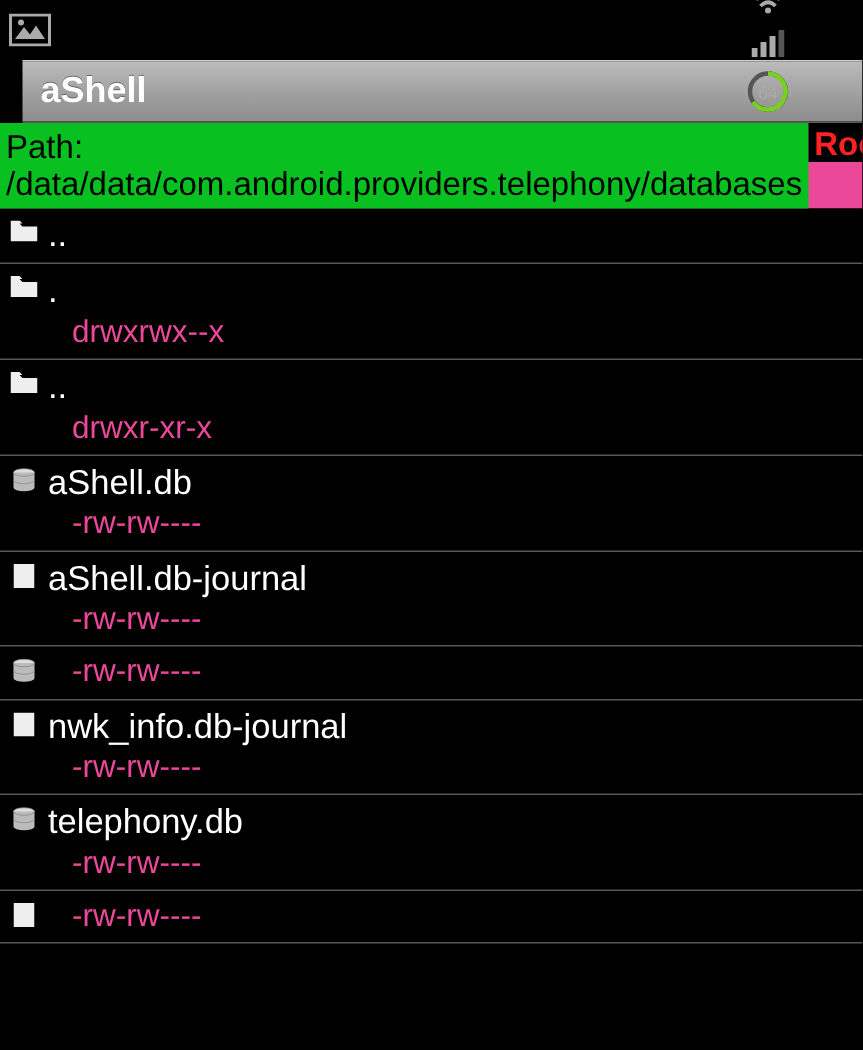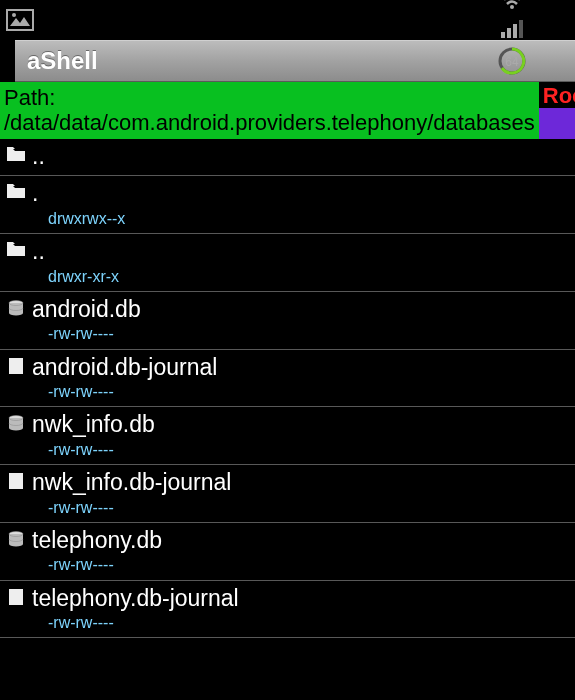--- a/index.html
+++ b/index.html
@@ -29,21 +29,21 @@
       border-top: 1px solid #d0d0d0;
       border-bottom: 1px solid #5a5a5a;
       margin-left: 15px;
     }
     .app-title { color: #fff; font-size: 24px; font-weight: bold; text-shadow: 0 -1px 0 rgba(0,0,0,.4); }
 
     
     .path-row {
       display: flex;
       align-items: flex-start;
-      background: #6d28d9;
+      background: #ec4899;
     }
     .path-bar {
       background: #08c020;
       flex: 1;
       padding: 3px 4px 3px 4px;
     }
     .path-text { color: #000; font-size: 22px; font-family: Arial, sans-serif; line-height: 1.15; }
     .root-badge {
       color: #ff2222;
       font-size: 22px;
@@ -60,21 +60,21 @@
       padding: 4px 6px 5px 6px;
       display: flex;
       align-items: flex-start;
       gap: 6px;
       min-height: 34px;
     }
     .file-item.compact { padding-bottom: 5px; min-height: 30px; }
     .file-icon { width: 20px; display: inline-flex; justify-content: center; padding-top: 4px; flex-shrink: 0; }
     .file-text { display: flex; flex-direction: column; gap: 1px; }
     .file-name { color: #fff; font-size: 23px; line-height: 1.2; }
-    .file-perms { color: #7dd3fc; font-size: 16px; line-height: 1.2; padding-left: 16px; }
+    .file-perms { color: #ec4899; font-size: 21px; line-height: 1.2; padding-left: 16px; }
   </style>
 </head>
 <body>
 
 <div class="status-bar">
   <div class="status-left">
     <span class="icon">
       <svg width="28" height="22" viewBox="0 0 28 22">
           <rect x="1" y="1" width="26" height="20" fill="none" stroke="#aaa" stroke-width="2"></rect>
           <polygon points="4,17 10,9 14,14 18,8 24,17" fill="#aaa"></polygon>
@@ -173,46 +173,45 @@
     <div class="file-item">
       <span class="file-icon">
         <svg width="16" height="16" viewBox="0 0 16 16">
           <ellipse cx="8" cy="3" rx="7" ry="2.5" fill="#ddd"></ellipse>
           <path d="M1,3 L1,13 A7,2.5 0 0 0 15,13 L15,3" fill="#bbb"></path>
           <ellipse cx="8" cy="3" rx="7" ry="2.5" fill="none" stroke="#888" stroke-width="0.5"></ellipse>
           <path d="M1,8 A7,2.5 0 0 0 15,8" fill="none" stroke="#888" stroke-width="0.5"></path>
         </svg>
       </span>
       <span class="file-text">
-        <span class="file-name">android.db</span>
+        <span class="file-name">aShell.db</span>
         <span class="file-perms">-rw-rw----</span>
       </span>
     </div>
     <div class="file-item">
       <span class="file-icon">
         <svg width="14" height="16" viewBox="0 0 14 16">
           <rect x="0" y="0" width="14" height="16" fill="#eee"></rect>
         </svg>
       </span>
       <span class="file-text">
-        <span class="file-name">android.db-journal</span>
+        <span class="file-name">aShell.db-journal</span>
         <span class="file-perms">-rw-rw----</span>
       </span>
     </div>
     <div class="file-item">
       <span class="file-icon">
         <svg width="16" height="16" viewBox="0 0 16 16">
           <ellipse cx="8" cy="3" rx="7" ry="2.5" fill="#ddd"></ellipse>
           <path d="M1,3 L1,13 A7,2.5 0 0 0 15,13 L15,3" fill="#bbb"></path>
           <ellipse cx="8" cy="3" rx="7" ry="2.5" fill="none" stroke="#888" stroke-width="0.5"></ellipse>
           <path d="M1,8 A7,2.5 0 0 0 15,8" fill="none" stroke="#888" stroke-width="0.5"></path>
         </svg>
       </span>
       <span class="file-text">
-        <span class="file-name">nwk_info.db</span>
         <span class="file-perms">-rw-rw----</span>
       </span>
     </div>
     <div class="file-item">
       <span class="file-icon">
         <svg width="14" height="16" viewBox="0 0 14 16">
           <rect x="0" y="0" width="14" height="16" fill="#eee"></rect>
         </svg>
       </span>
       <span class="file-text">
@@ -234,17 +233,16 @@
         <span class="file-perms">-rw-rw----</span>
       </span>
     </div>
     <div class="file-item">
       <span class="file-icon">
         <svg width="14" height="16" viewBox="0 0 14 16">
           <rect x="0" y="0" width="14" height="16" fill="#eee"></rect>
         </svg>
       </span>
       <span class="file-text">
-        <span class="file-name">telephony.db-journal</span>
         <span class="file-perms">-rw-rw----</span>
       </span>
     </div>
   </div>
 
 </body></html>

